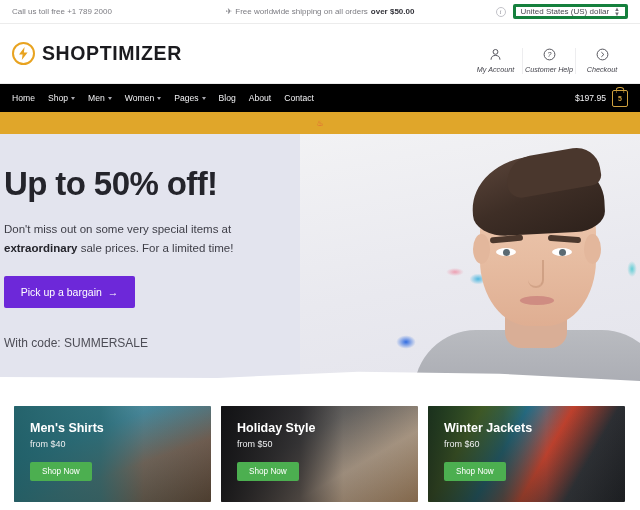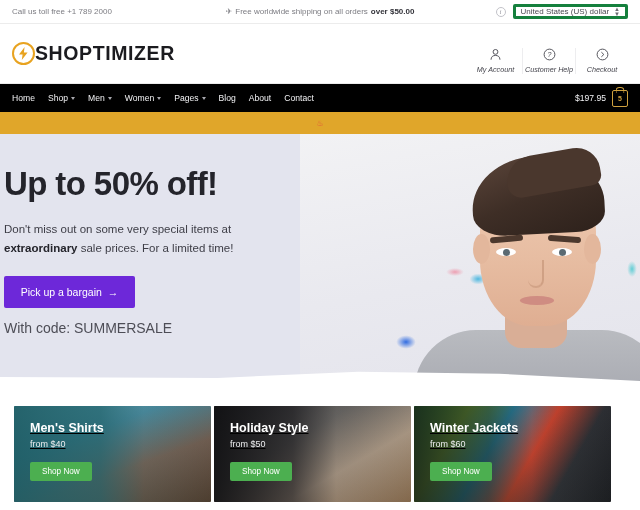--- a/index.html
+++ b/index.html
@@ -68,21 +68,21 @@
     height: 60px;
     display: flex;
     align-items: center;
     padding: 0 12px;
     border-bottom: 1px solid #ececec;
     gap: 0;
   }
   .logo {
     display: flex;
     align-items: center;
-    gap: 0;
+    gap: 7px;
   }
   .logo-mark {
     width: 23px; height: 23px;
     border-radius: 50%;
     border: 2px solid #e8a320;
     display: flex; align-items: center; justify-content: center;
     flex: 0 0 auto;
   }
   .logo-text {
     font-size: 19.5px;
@@ -339,31 +339,30 @@
     gap: 6px;
     background: #6d28d9;
     color: #ffffff;
     font-size: 10.5px;
     padding: 4px 16px;
     height: 32px;
     border-radius: 2px;
     min-width: 131px;
   }
   .hero-code {
-    margin-top: 12px;
-    font-size: 14px;
+    margin-top: 28px;
+    font-size: 12px;
     color: #4d4d56;
   }
 
   
   .cards {
     display: flex;
-    gap: 3px;
+    gap: 10px;
     padding: 14px 14px 0 14px;
-    text-decoration: underline;
   }
   .card {
     position: relative;
     width: 197px;
     height: 96px;
     overflow: hidden;
     border-radius: 1px;
   }
   .card-bg { position: absolute; inset: 0; }
   .card-1 .card-bg {

